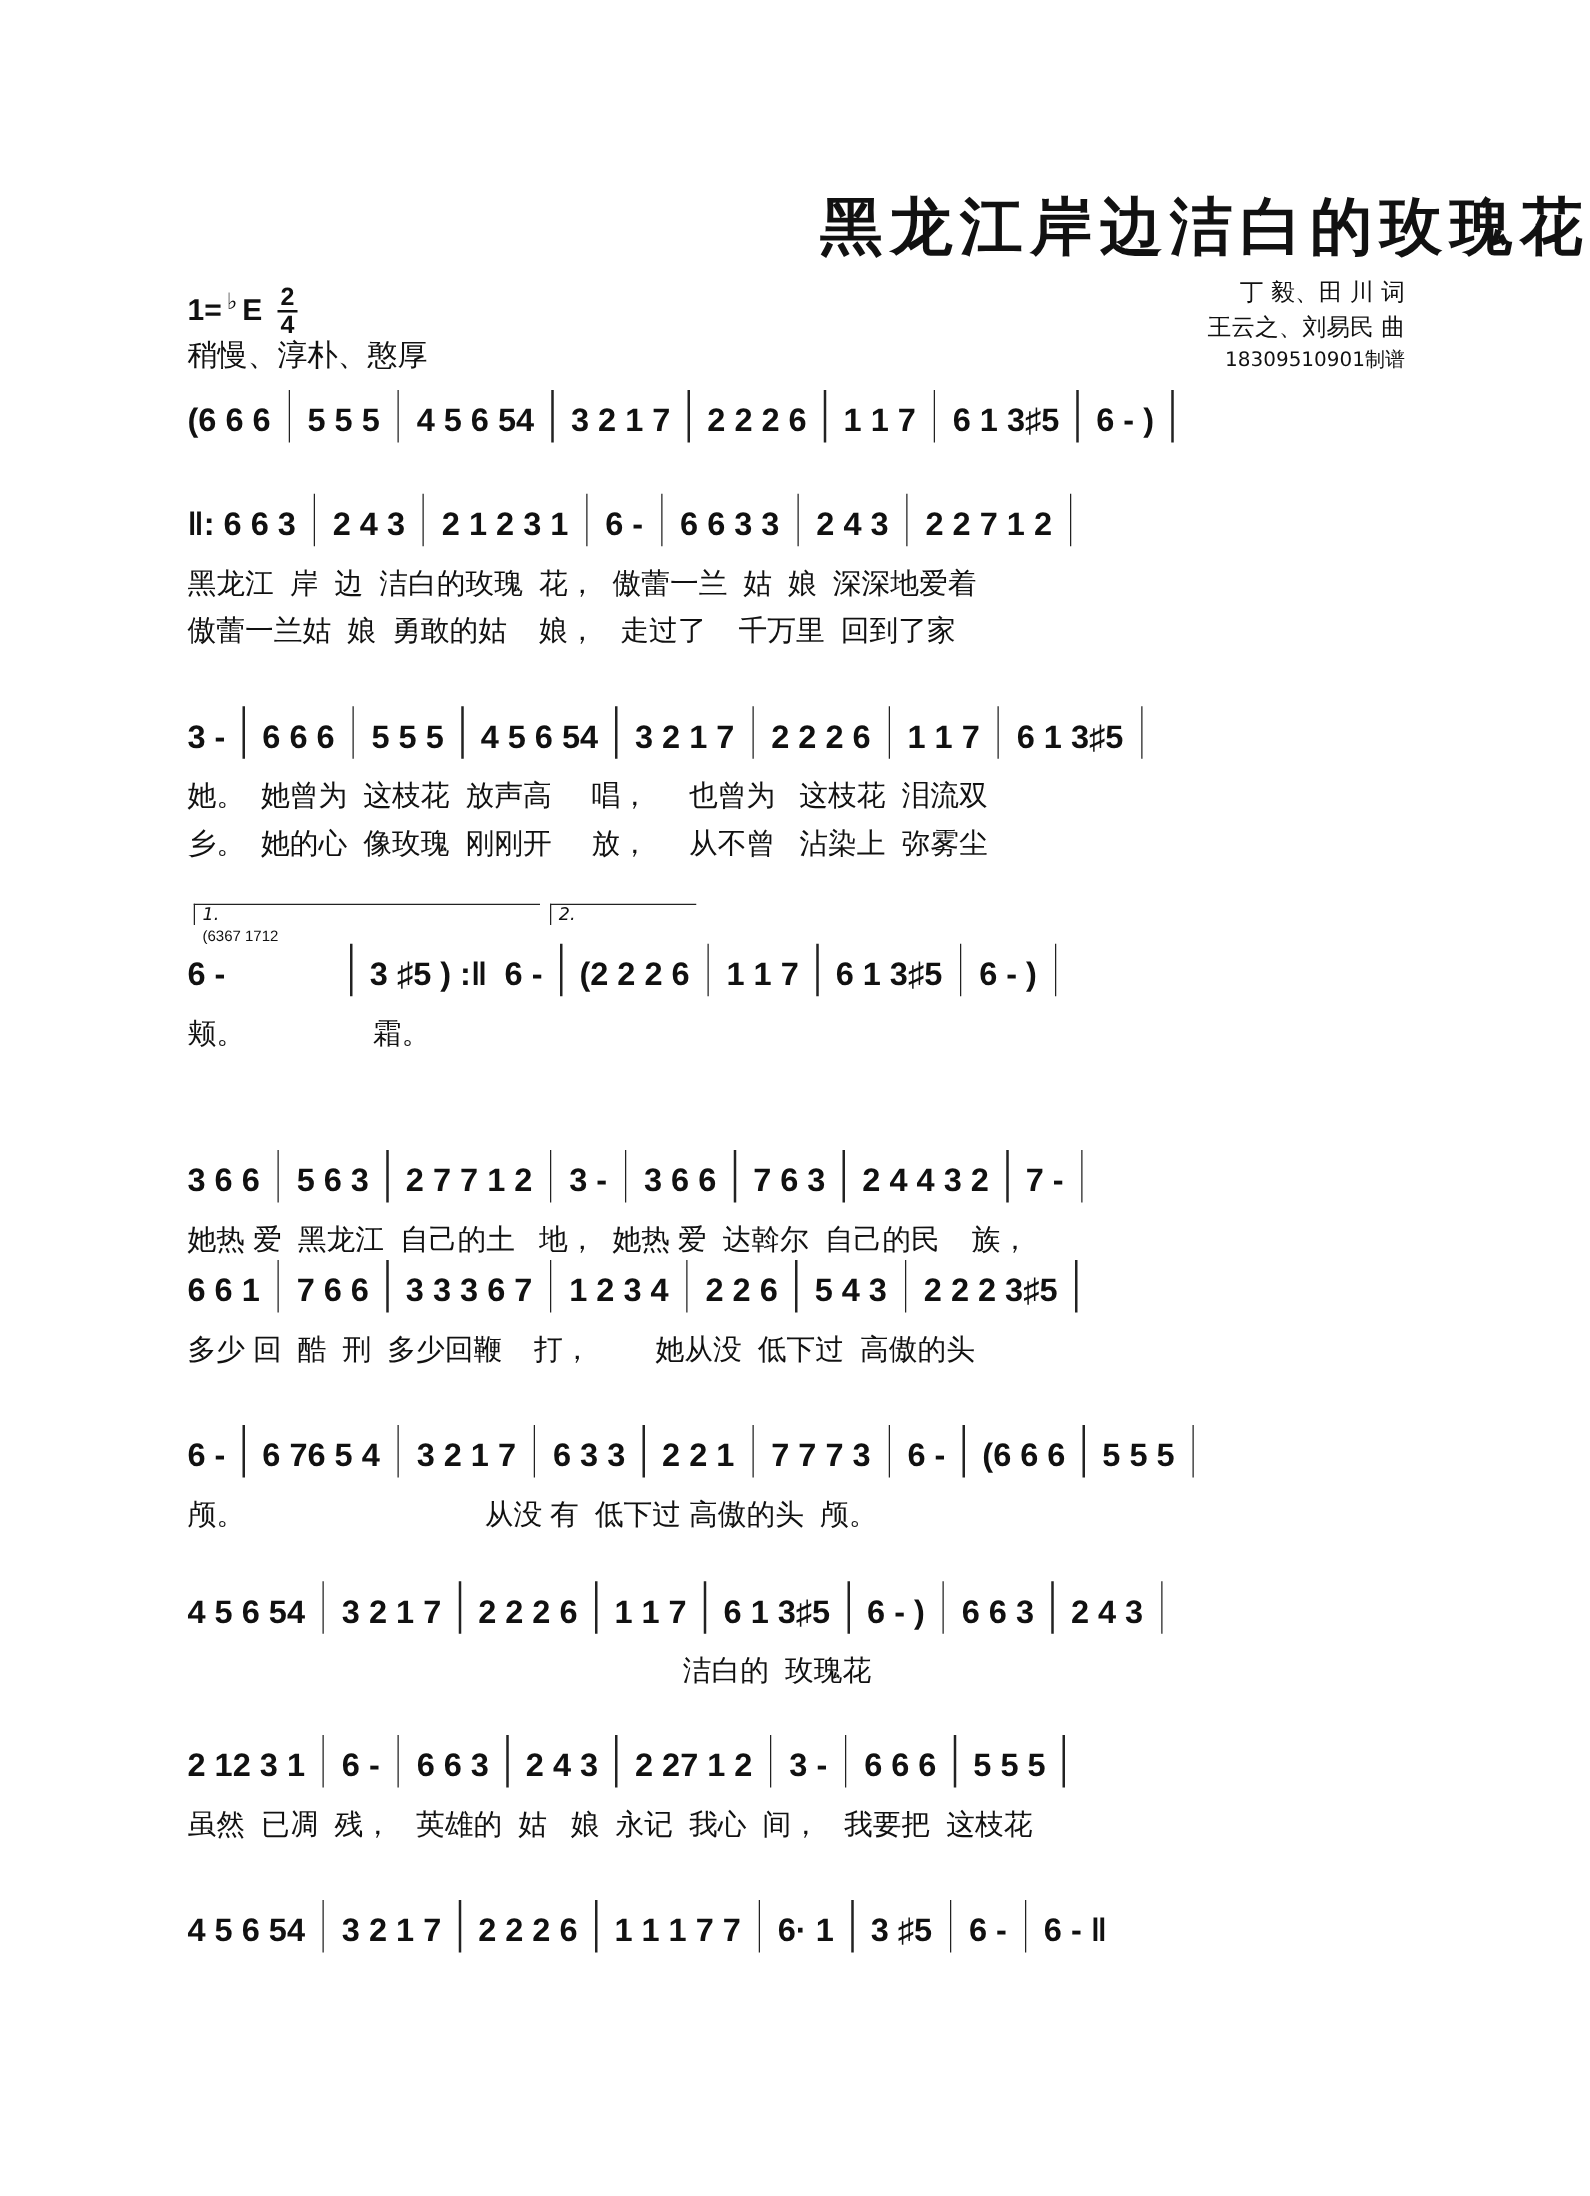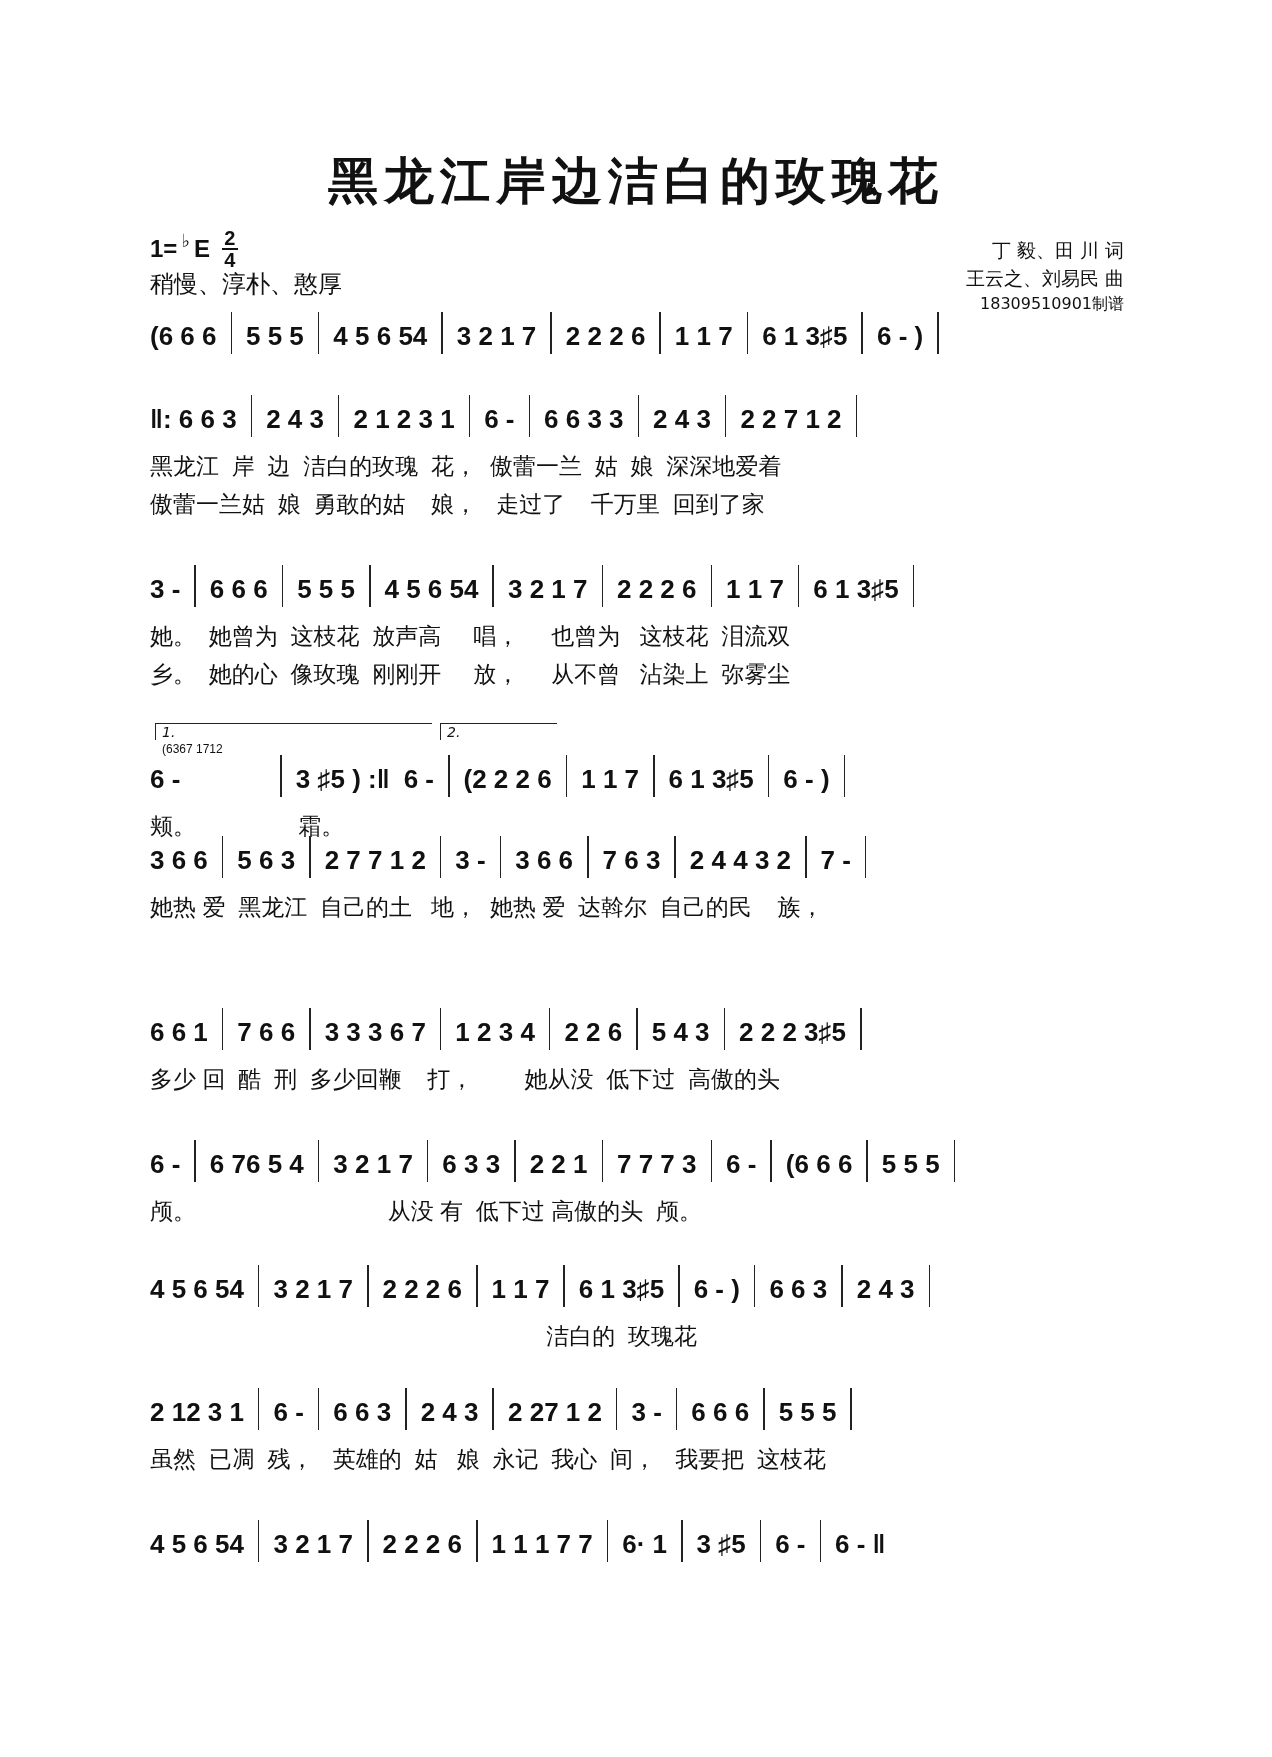--- a/index.html
+++ b/index.html
@@ -1,23 +1,23 @@
 <!DOCTYPE html>
 <html><head>
 <meta charset="utf-8">
 <style>
   html,body{margin:0;padding:0;background:#ffffff;}
   body{width:1272px;height:1757px;position:relative;overflow:hidden;color:#111;font-family:"DejaVu Sans","Liberation Sans",sans-serif;}
-  .title{position:absolute;left:0;width:1272px;top:148px;text-align:center;font-family:"DejaVu Serif","Liberation Serif",serif;font-size:50px;font-weight:bold;letter-spacing:6px;}
+  .title{position:absolute;left:0;width:1272px;top:148px;text-align:right;font-family:"DejaVu Serif","Liberation Serif",serif;font-size:50px;font-weight:bold;letter-spacing:6px;}
   .key{position:absolute;left:150px;top:228px;font-family:"Liberation Sans",sans-serif;font-weight:bold;font-size:24px;display:flex;align-items:center;gap:4px;}
   .key .flat{font-size:18px;position:relative;top:-8px;font-weight:normal;}
   .frac{display:inline-flex;flex-direction:column;align-items:center;line-height:20px;font-size:20px;margin-left:8px;}
   .frac .bar{width:16px;height:2px;background:#111;}
   .tempo{position:absolute;left:150px;top:268px;font-size:24px;}
-  .credits{position:absolute;right:148px;top:236px;text-align:right;font-size:19px;line-height:28px;}
+  .credits{position:absolute;right:148px;top:220px;text-align:right;font-size:19px;line-height:28px;}
   .credits .phone{font-size:16px;line-height:24px;}
   .row{position:absolute;left:150px;width:976px;}
   .notes{display:flex;height:40px;font-family:"Liberation Sans",sans-serif;font-weight:bold;font-size:26px;}
   .bar-line{width:1.5px;background:#222;height:42px;margin:0 14px;}
   .measure{display:flex;align-items:flex-end;gap:8px;white-space:nowrap;}
   .lyric{display:flex;font-family:Liberation Sans, sans-serif;font-size:23px;white-space:pre;margin-top:16px;height:30px;}
   .volta{position:absolute;border-top:1.5px solid #222;border-left:1.5px solid #222;height:16px;font-size:14px;font-style:italic;padding-left:6px;}
 </style>
 </head>
 <body>
@@ -122,21 +122,21 @@
     <span class="measure">1 1 7</span>
       <span class="bar-line"></span>
     <span class="measure">6 1 3♯5</span>
       <span class="bar-line"></span>
     <span class="measure">6 - )</span>
       <span class="bar-line"></span>
   </div>
   <div class="lyric">颊。                霜。</div>
 </div>
 
-<div class="row" style="top:836px;">
+<div class="row" style="top:920px;">
   <div class="notes">
     <span class="measure">3 6 6</span>
       <span class="bar-line"></span>
     <span class="measure">5 6 3</span>
       <span class="bar-line"></span>
     <span class="measure">2 7 7 1 2</span>
       <span class="bar-line"></span>
     <span class="measure">3 -</span>
       <span class="bar-line"></span>
     <span class="measure">3 6 6</span>

